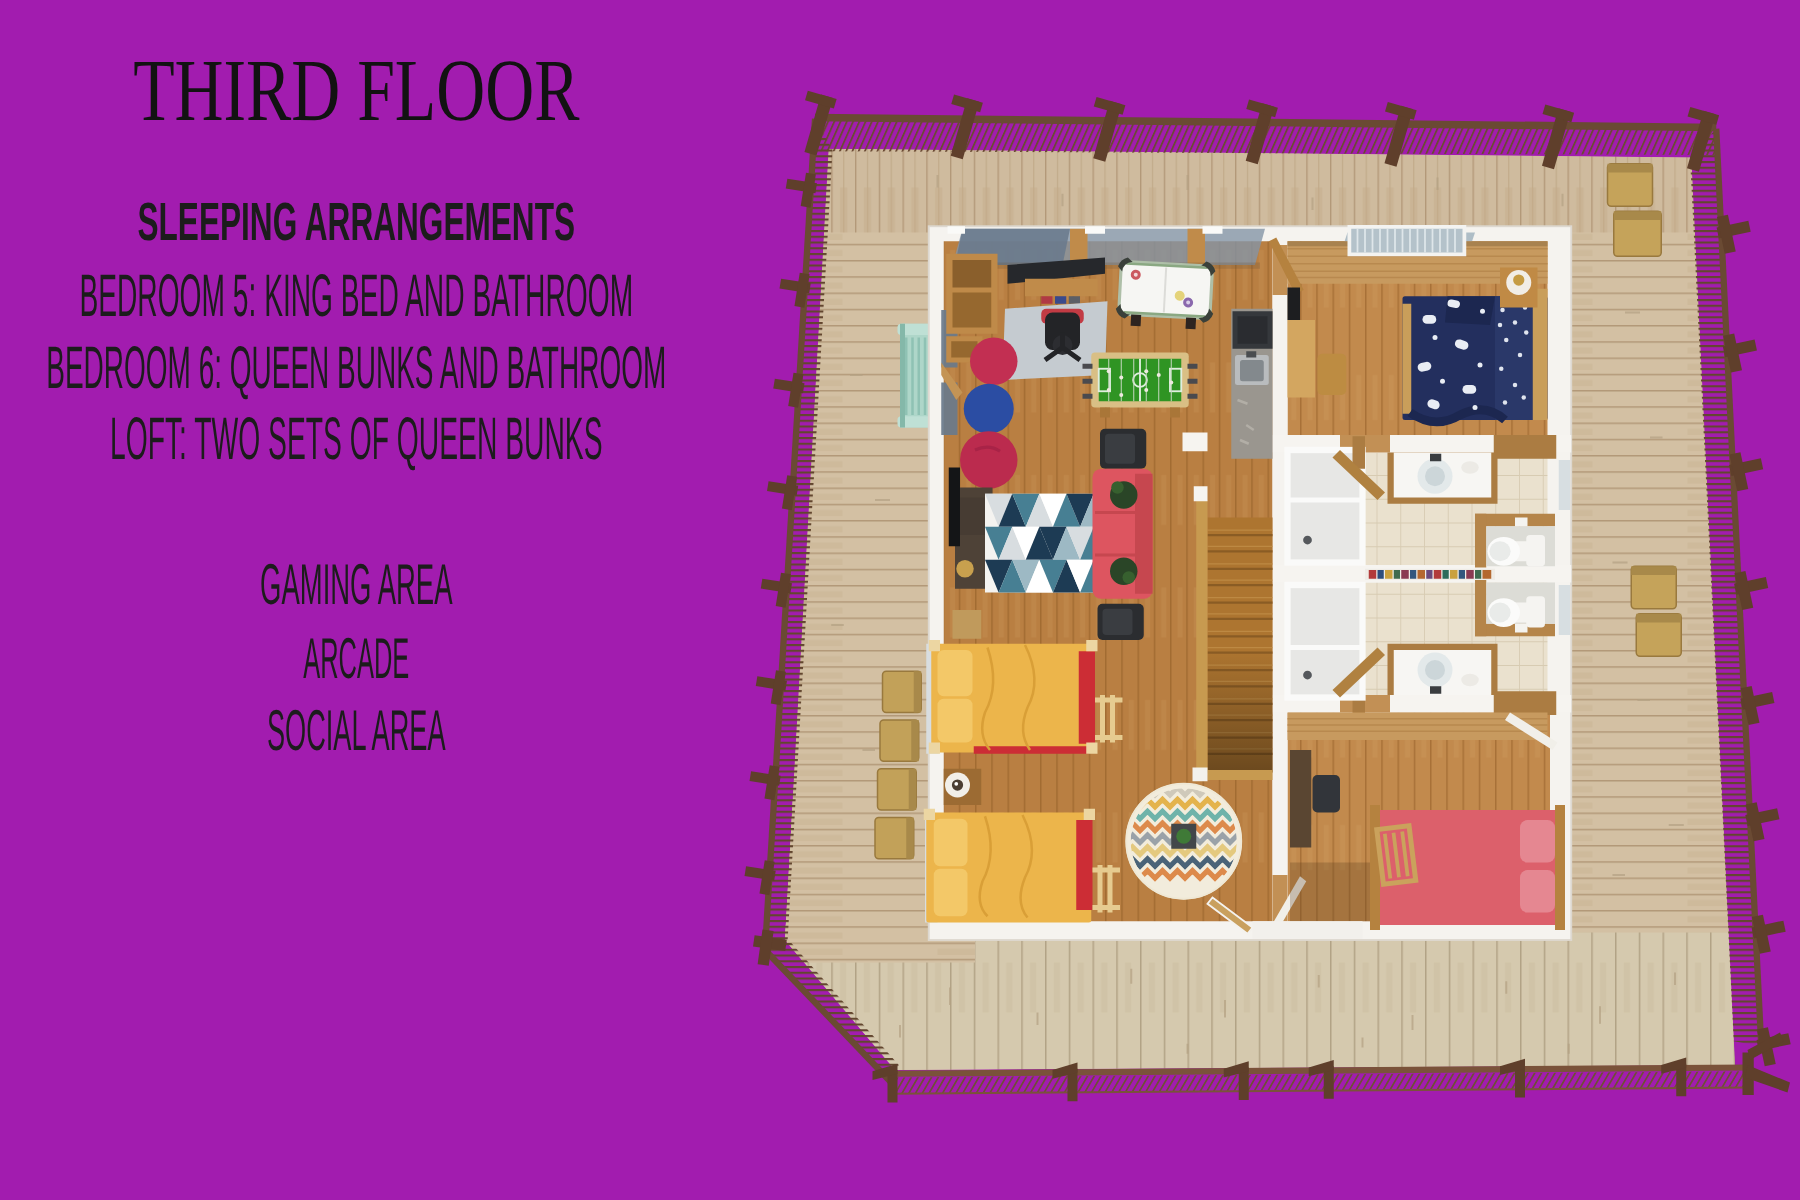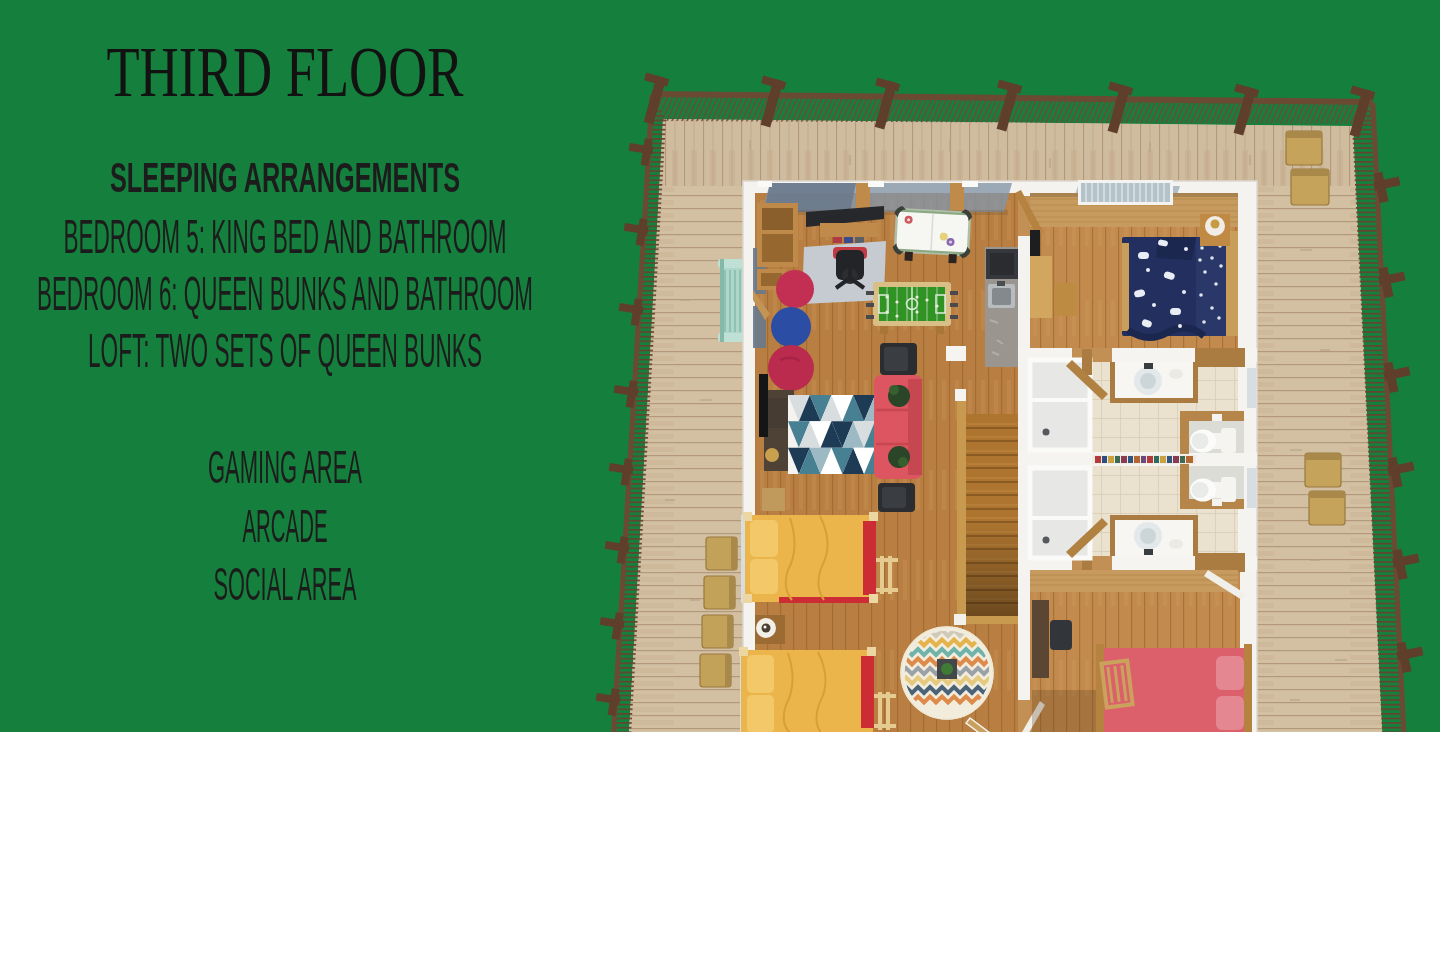--- a/index.html
+++ b/index.html
@@ -1,16 +1,16 @@
 <!DOCTYPE html>
 <html><head>
 <meta charset="utf-8">
 <style>
   html,body{margin:0;padding:0;background:#ffffff;}
-  #page{position:relative;width:1440px;height:732px;background:#15803d;overflow:hidden;}
+  #page{position:relative;width:1440px;height:960px;background:#a21caf;overflow:hidden;}
   svg{display:block;}
 </style>
 </head>
 <body>
 <div id="page">
 <svg width="1440" height="960" viewBox="0 0 1440 960">
 <defs>
   <pattern id="deckV" width="19" height="120" patternUnits="userSpaceOnUse">
     <rect width="19" height="120" fill="#cfbb9e"></rect>
     <rect width="1.1" height="120" x="0" fill="#b39979"></rect>

